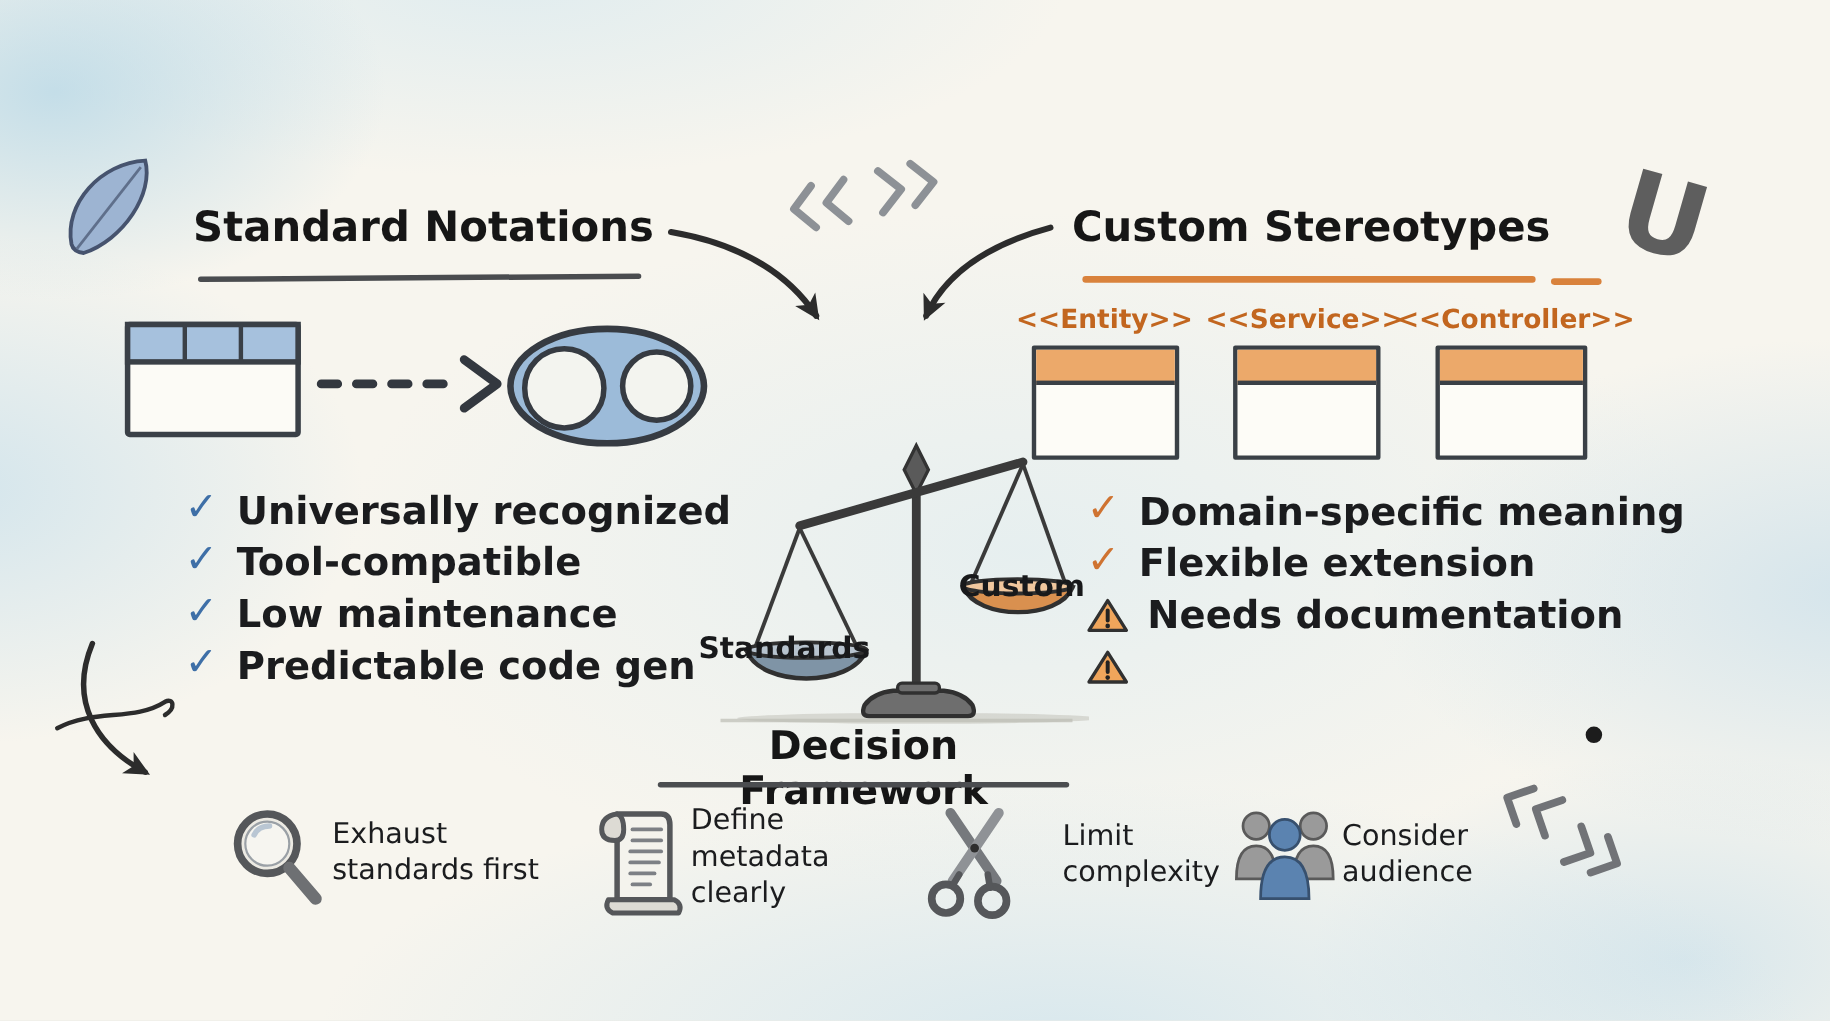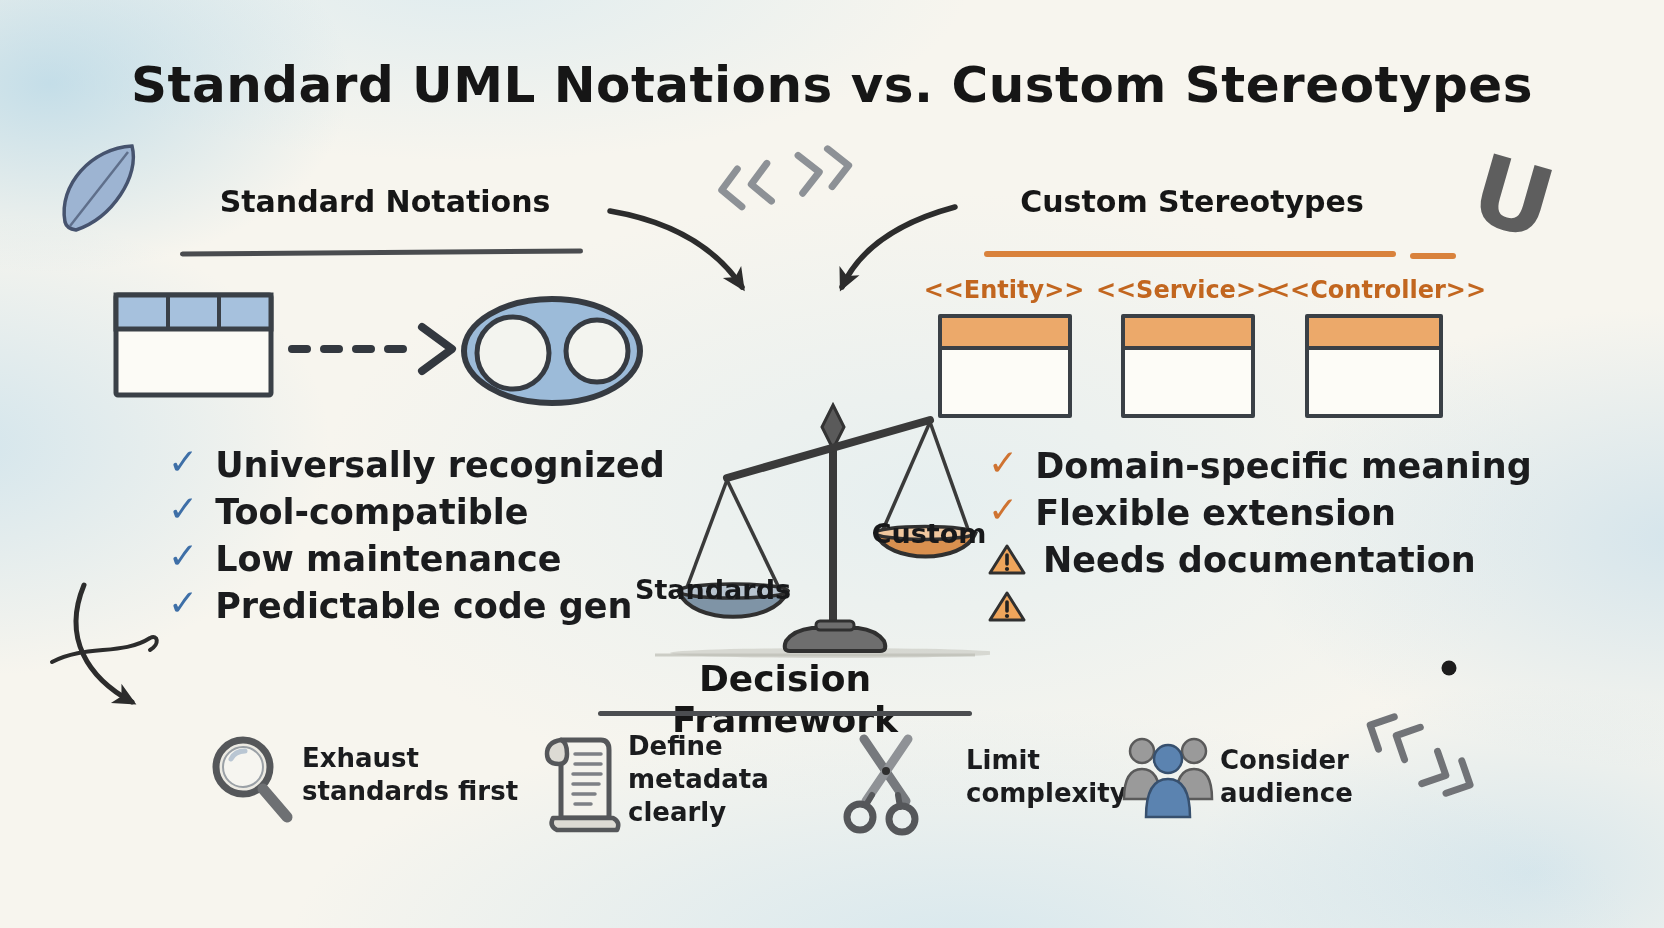--- a/index.html
+++ b/index.html
@@ -11,21 +11,21 @@
       radial-gradient(ellipse 520px 330px at -2% 48%, rgba(184,217,235,.55), rgba(184,217,235,0) 70%),
       radial-gradient(ellipse 700px 250px at 28% -2%, rgba(197,226,240,.45), rgba(197,226,240,0) 72%),
       radial-gradient(ellipse 860px 430px at 56% 54%, rgba(203,229,242,.38), rgba(203,229,242,0) 72%),
       radial-gradient(ellipse 620px 330px at 101% 58%, rgba(180,213,233,.50), rgba(180,213,233,0) 70%),
       radial-gradient(ellipse 940px 330px at 58% 102%, rgba(188,220,237,.52), rgba(188,220,237,0) 72%),
       radial-gradient(ellipse 470px 260px at 92% 94%, rgba(182,215,233,.48), rgba(182,215,233,0) 72%),
       #f7f5ee;
   }
   .abs{position:absolute;}
   #title{left:0;right:0;top:56px;text-align:center;font-size:50px;font-weight:bold;color:#161616;letter-spacing:.5px;}
-  .section-heading{font-size:30px;font-weight:bold;color:#161616;text-align:center;}
+  .section-heading{font-size:38px;font-weight:bold;color:#161616;text-align:center;}
   #left-heading{left:165px;top:184px;width:440px;}
   #right-heading{left:972px;top:184px;width:440px;}
   .rule{height:5px;border-radius:3px;}
   #left-underline{left:180px;top:250px;width:403px;background:#4a4c4f;transform:rotate(-.4deg);}
   #right-underline{left:984px;top:251px;width:412px;background:#d9823c;height:6px;}
   #right-underline2{left:1410px;top:253px;width:46px;background:#d9823c;height:6px;border-radius:3px;}
   #decision-underline{left:598px;top:711px;width:374px;background:#4b4d50;}
   .stereo-label{font-size:24px;font-weight:bold;color:#c2661f;text-align:center;top:276px;}
   #stereo-label-0{left:908px;width:192px;}
   #stereo-label-1{left:1090px;width:192px;}
@@ -40,21 +40,21 @@
   #right-list{left:988px;top:442px;}
   .row{height:47px;display:flex;align-items:center;gap:17px;}
   .lbl{font-size:35px;font-weight:bold;color:#1b1c1e;white-space:nowrap;}
   .chk{font-size:36px;font-weight:bold;line-height:1;transform:translateY(-3px);}
   .chk.blue{color:#3e6fa7;}
   .chk.orange{color:#cf7331;}
   .scale-label{font-size:27px;font-weight:bold;color:#18191b;text-align:center;margin-top:21px;}
   #scale-label-left{left:627px;top:553px;width:172px;}
   #scale-label-right{left:868px;top:497px;width:122px;}
   #decision-heading{left:580px;top:658px;width:410px;font-size:36px;font-weight:bold;text-align:center;color:#161616;}
-  .dec-text{font-size:26px;font-weight:bold;line-height:33px;color:#1b1c1e;}
+  .dec-text{font-size:26px;font-weight:normal;line-height:33px;color:#1b1c1e;}
   #dec-text-0{left:302px;top:742px;}
   #dec-text-1{left:628px;top:730px;}
   #dec-text-2{left:930px;top:744px;margin-left:36px;}
   #dec-text-3{left:1220px;top:744px;}
   .dec-text span{display:block;}
   svg{display:block;}
 </style>
 </head>
 <body>
 
@@ -95,21 +95,20 @@
     <circle cx="1449" cy="668" r="7.5" fill="#1c1c1c"></circle>
 
     <g transform="translate(1378,700) rotate(26)" stroke="#717377" stroke-width="7" fill="none" stroke-linecap="round" stroke-linejoin="round">
       <polyline points="22,8 4,26 22,44"></polyline>
       <polyline points="50,6 32,24 50,42"></polyline>
       <polyline points="76,20 94,38 76,56"></polyline>
       <polyline points="102,18 120,36 102,54"></polyline>
     </g>
   </svg>
 
-  <div id="title" class="abs">Standard UML Notations vs. Custom Stereotypes</div>
 
   <div id="left-heading" class="abs section-heading">Standard Notations</div>
   <div id="left-underline" class="abs rule"></div>
   <div id="right-heading" class="abs section-heading">Custom Stereotypes</div>
   <div id="right-underline" class="abs rule"></div>
   <div id="right-underline2" class="abs"></div>
 
   <svg class="abs" style="left:100px;top:285px" width="560" height="160" viewBox="0 0 560 160">
     <g>
       <rect x="16" y="10" width="155" height="100" fill="#fcfbf6" stroke="#3a4047" stroke-width="5" rx="2"></rect>

